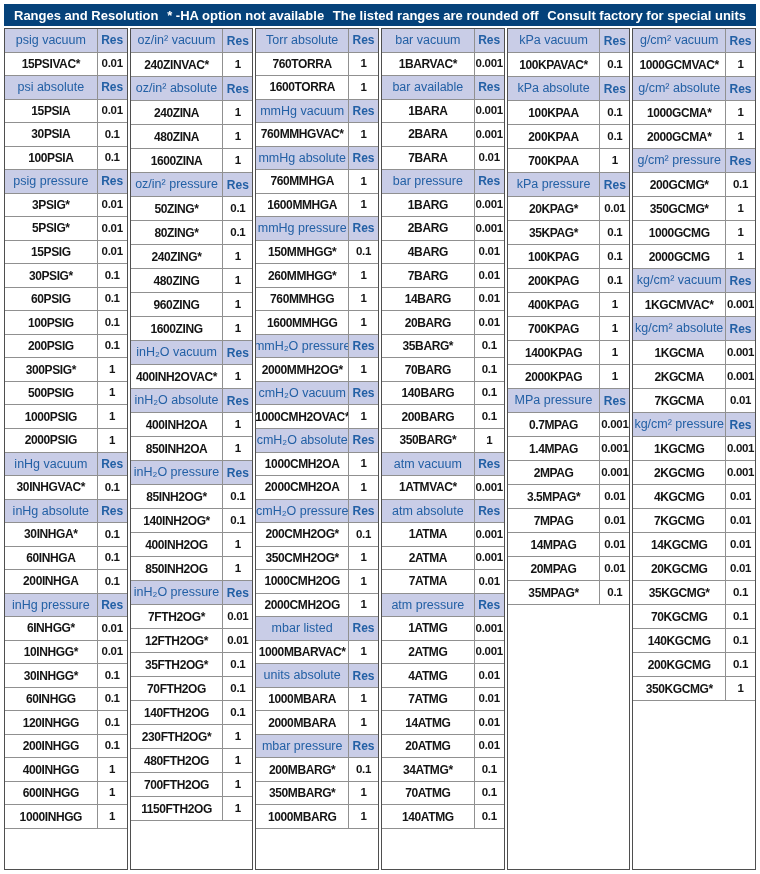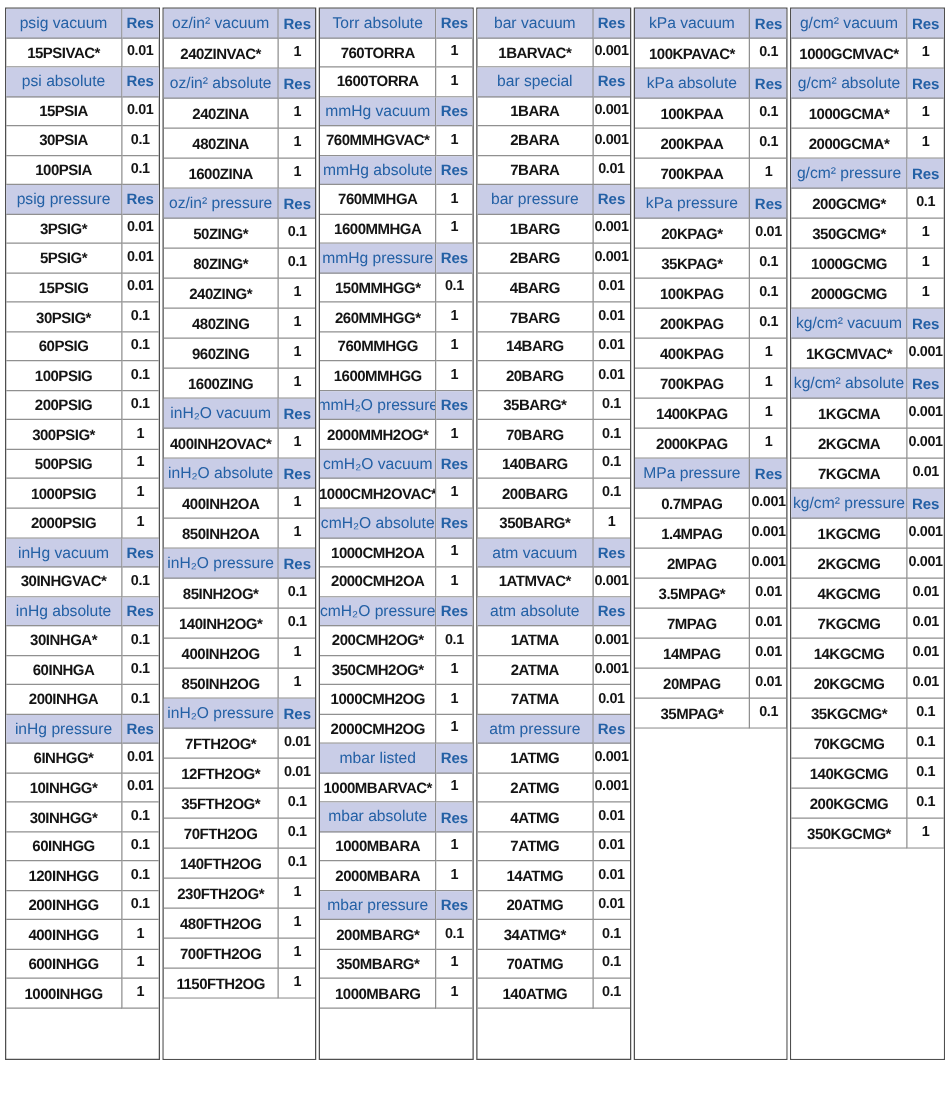--- a/index.html
+++ b/index.html
@@ -27,20 +27,26 @@
   .res{font-weight:bold;font-size:11.5px;color:#141414;letter-spacing:-0.3px;}
   .hd{background:#C9CDE7;color:#2360A5;font-weight:normal;letter-spacing:0;}
   .hd.val{font-size:12.5px;font-weight:normal;}
   .hd.res{font-size:12px;font-weight:bold;}
   .filler{grid-column:1 / 3;background:#ffffff;}
 </style>
 </head>
 <body>
 
 <div class="page">
+  <div class="titlebar">
+    <span>Ranges and Resolution</span>
+    <span>* -HA option not available</span>
+    <span>The listed ranges are rounded off</span>
+    <span>Consult factory for special units</span>
+  </div>
   <div class="table-wrap" id="table-wrap">
       <div class="group">
         <div class="cell val hd">psig vacuum</div>
         <div class="cell res hd">Res</div>
         <div class="cell val">15PSIVAC*</div>
         <div class="cell res">0.01</div>
         <div class="cell val hd">psi absolute</div>
         <div class="cell res hd">Res</div>
         <div class="cell val">15PSIA</div>
         <div class="cell res">0.01</div>
@@ -224,21 +230,21 @@
         <div class="cell val">350CMH2OG*</div>
         <div class="cell res">1</div>
         <div class="cell val">1000CMH2OG</div>
         <div class="cell res">1</div>
         <div class="cell val">2000CMH2OG</div>
         <div class="cell res">1</div>
         <div class="cell val hd">mbar listed</div>
         <div class="cell res hd">Res</div>
         <div class="cell val">1000MBARVAC*</div>
         <div class="cell res">1</div>
-        <div class="cell val hd">mbar absolute</div>
+        <div class="cell val hd">units absolute</div>
         <div class="cell res hd">Res</div>
         <div class="cell val">1000MBARA</div>
         <div class="cell res">1</div>
         <div class="cell val">2000MBARA</div>
         <div class="cell res">1</div>
         <div class="cell val hd">mbar pressure</div>
         <div class="cell res hd">Res</div>
         <div class="cell val">200MBARG*</div>
         <div class="cell res">0.1</div>
         <div class="cell val">350MBARG*</div>
@@ -246,21 +252,21 @@
         <div class="cell val">1000MBARG</div>
         <div class="cell res">1</div>
         <div class="cell val lastrow">2000MBARG</div>
         <div class="cell res lastrow">1</div>
       </div>
       <div class="group">
         <div class="cell val hd">bar vacuum</div>
         <div class="cell res hd">Res</div>
         <div class="cell val">1BARVAC*</div>
         <div class="cell res">0.001</div>
-        <div class="cell val hd">bar special</div>
+        <div class="cell val hd">bar available</div>
         <div class="cell res hd">Res</div>
         <div class="cell val">1BARA</div>
         <div class="cell res">0.001</div>
         <div class="cell val">2BARA</div>
         <div class="cell res">0.001</div>
         <div class="cell val">7BARA</div>
         <div class="cell res">0.01</div>
         <div class="cell val hd">bar pressure</div>
         <div class="cell res hd">Res</div>
         <div class="cell val">1BARG</div>

